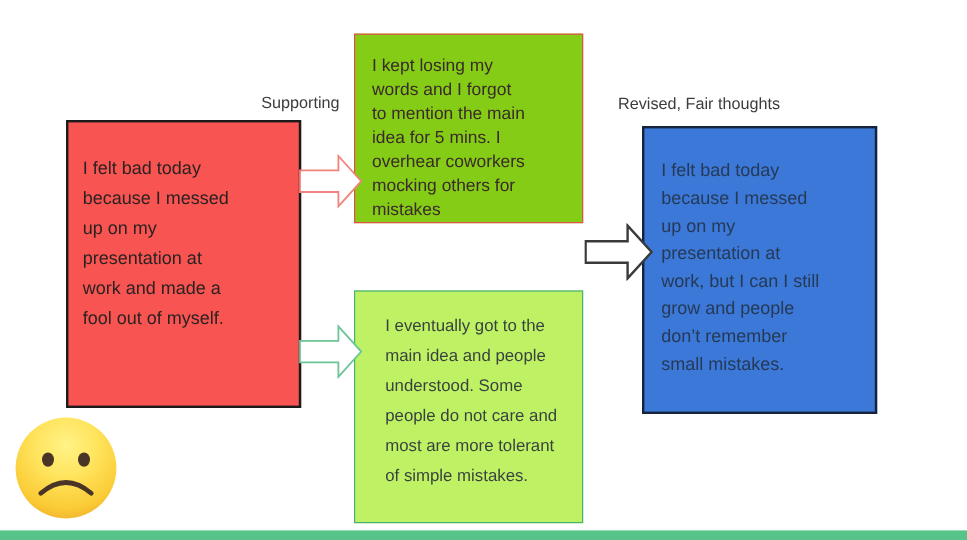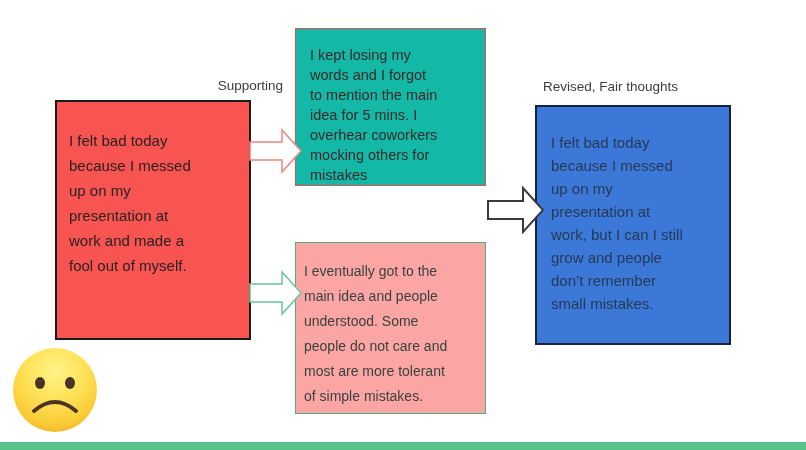--- a/index.html
+++ b/index.html
@@ -25,33 +25,33 @@
     background: #F75452;
     border: 2px solid #1b1b1b;
     padding: 26px 10px 0 12px;
   }
   .box-negative .box-text {
     font-size: 15px; line-height: 25px; color: #2b2222;
   }
 
   .box-supporting {
     left: 295px; top: 28px; width: 191px; height: 158px;
-    background: #14b8a6;
+    background: #84cc16;
     border: 1px solid #e2504a;
     padding: 16px 10px 0 14px;
   }
   .box-supporting .box-text {
     font-size: 14.5px; line-height: 20px; color: #3a2a2a;
   }
 
   .box-opposing {
-    left: 295px; top: 242px; width: 191px; height: 172px;
-    background: #fca5a5;
+    left: 295px; top: 242px; width: 191px; height: 194px;
+    background: #bef264;
     border: 1px solid #46b27a;
-    padding: 16px 10px 0 8px;
+    padding: 16px 10px 0 25px;
   }
   .box-opposing .box-text {
     font-size: 14px; line-height: 25px; color: #39423e;
   }
 
   .box-revised {
     left: 535px; top: 105px; width: 196px; height: 240px;
     background: #3B78D8;
     border: 2px solid #16233d;
     padding: 24px 10px 0 14px;
@@ -60,21 +60,21 @@
     font-size: 15px; line-height: 23px; color: #263a57;
   }
 
   .flow-label {
     position: absolute;
     font-size: 13.5px;
     color: #3c3c3c;
   }
   .label-supporting { left: 160px; top: 78px; width: 123px; text-align: right; }
   .label-opposing   { left: 160px; top: 353px; width: 121px; text-align: right; }
-  .label-revised    { left: 543px; top: 79px; width: 190px; text-align: left; }
+  .label-revised    { left: 515px; top: 79px; width: 190px; text-align: left; }
 
   .arrow { position: absolute; }
   .arrow-supporting { left: 249px; top: 128px; }
   .arrow-opposing   { left: 249px; top: 270px; }
   .arrow-revise     { left: 487px; top: 186px; }
 
   .emoji { position: absolute; left: 10px; top: 345px; }
 
   .bottom-bar {
     position: absolute;

